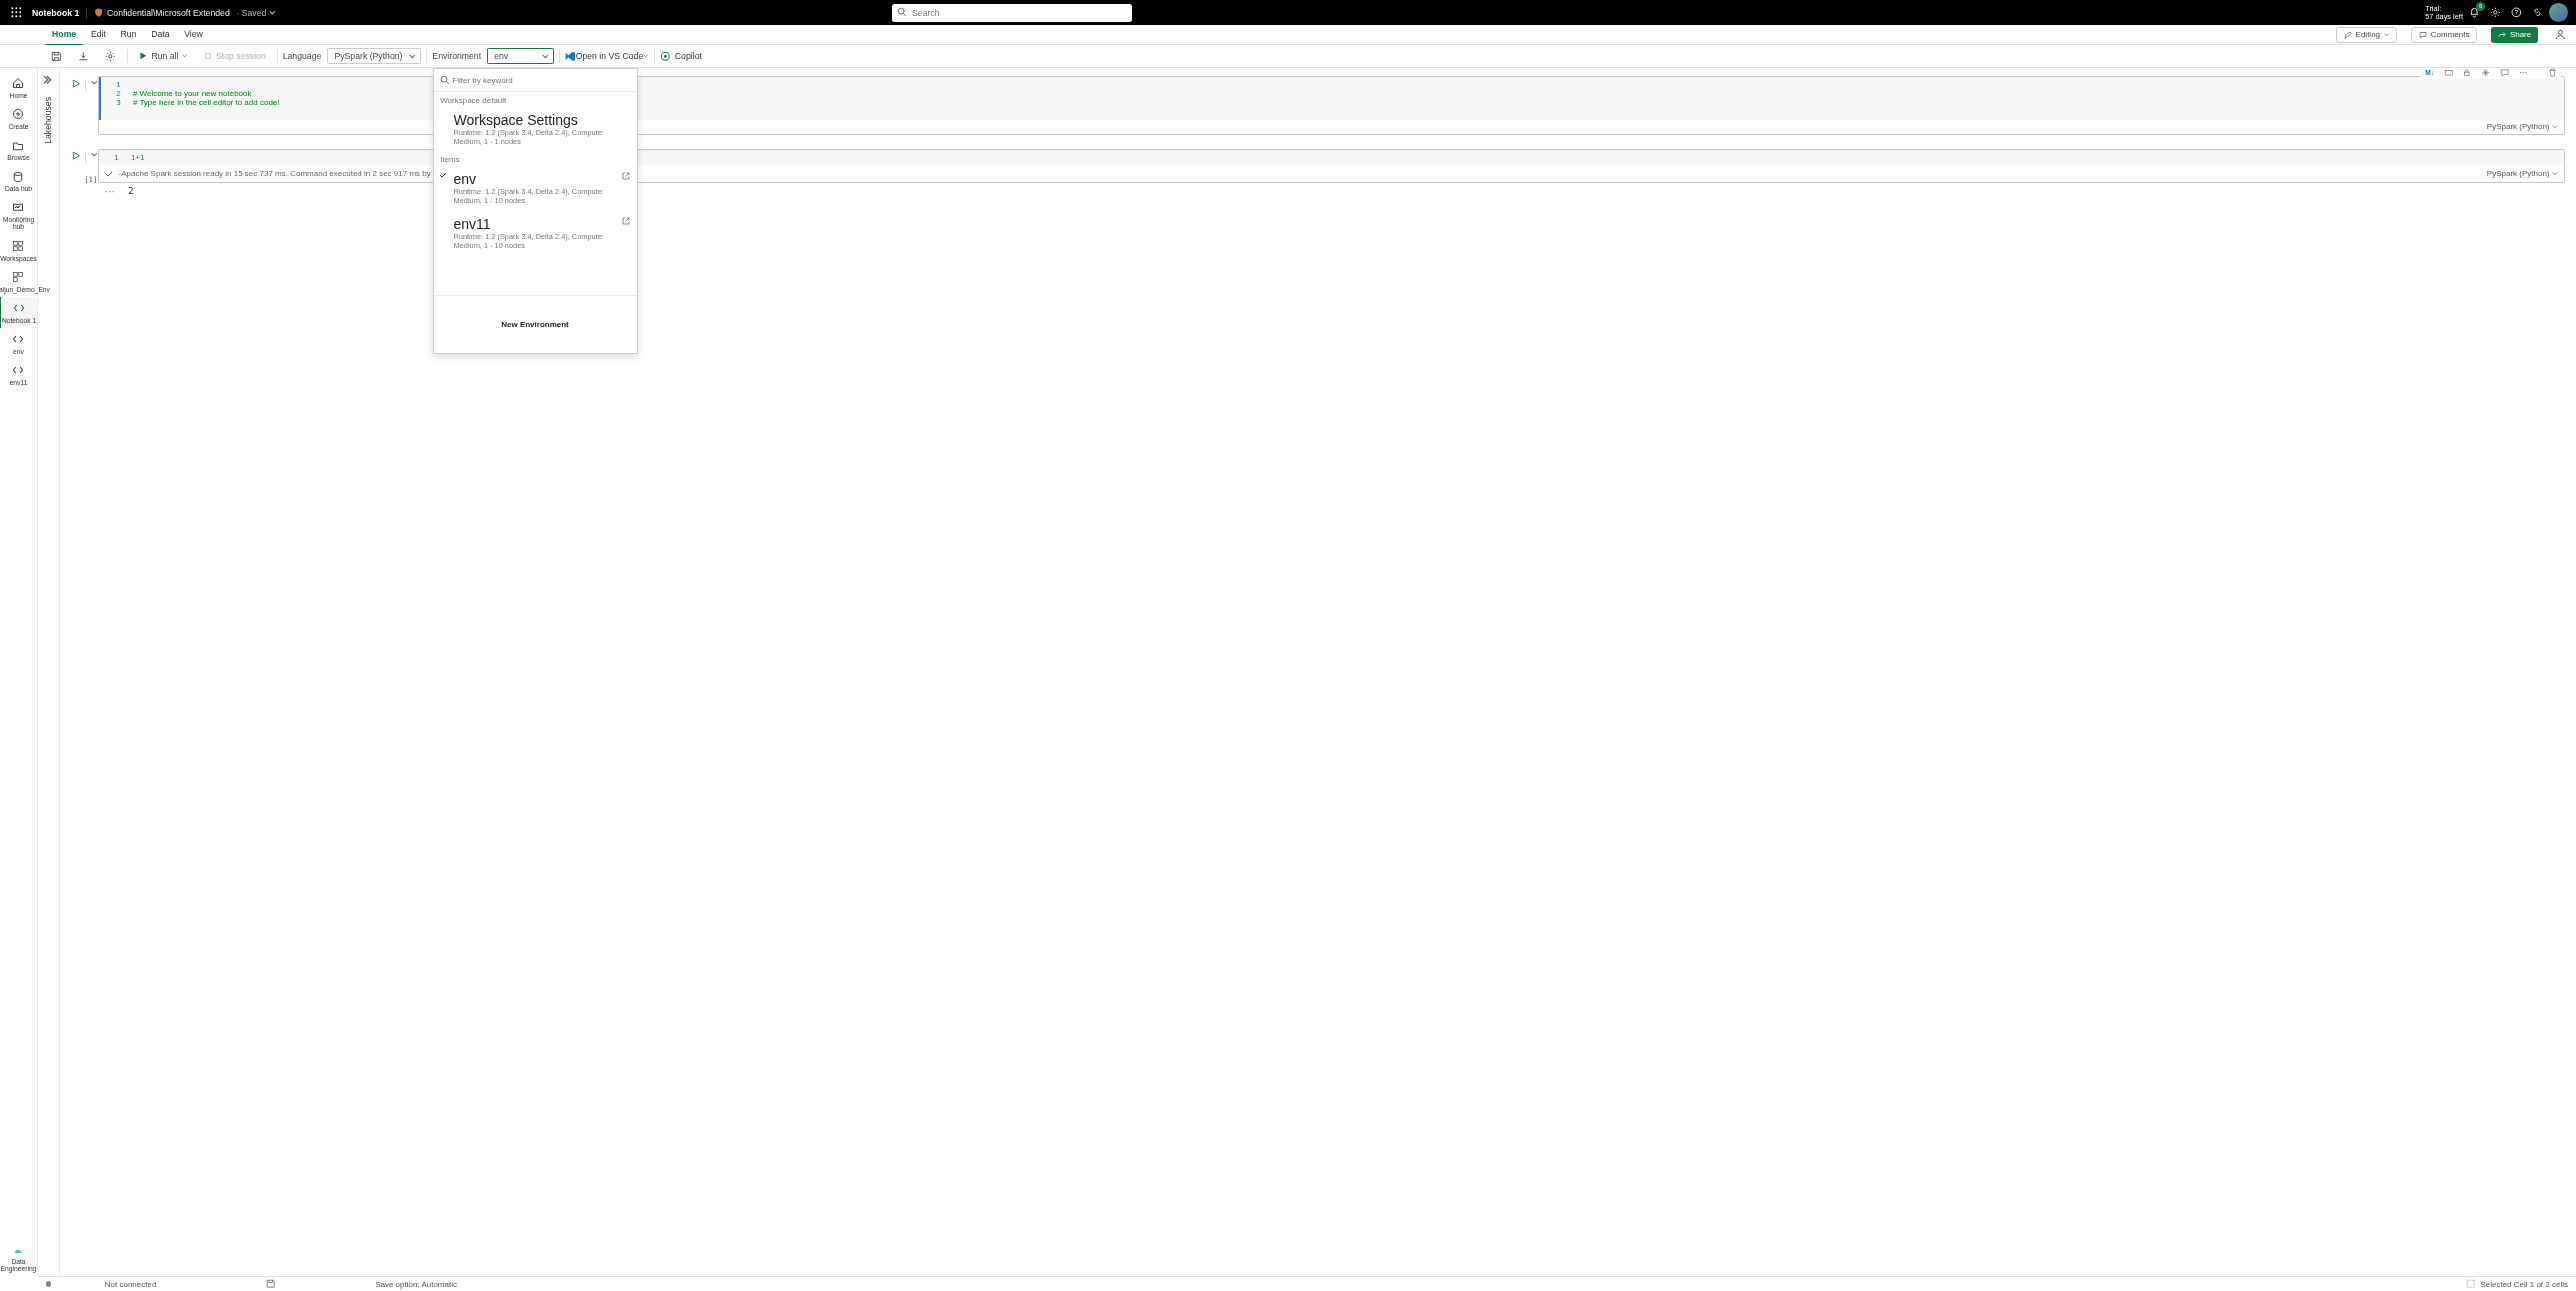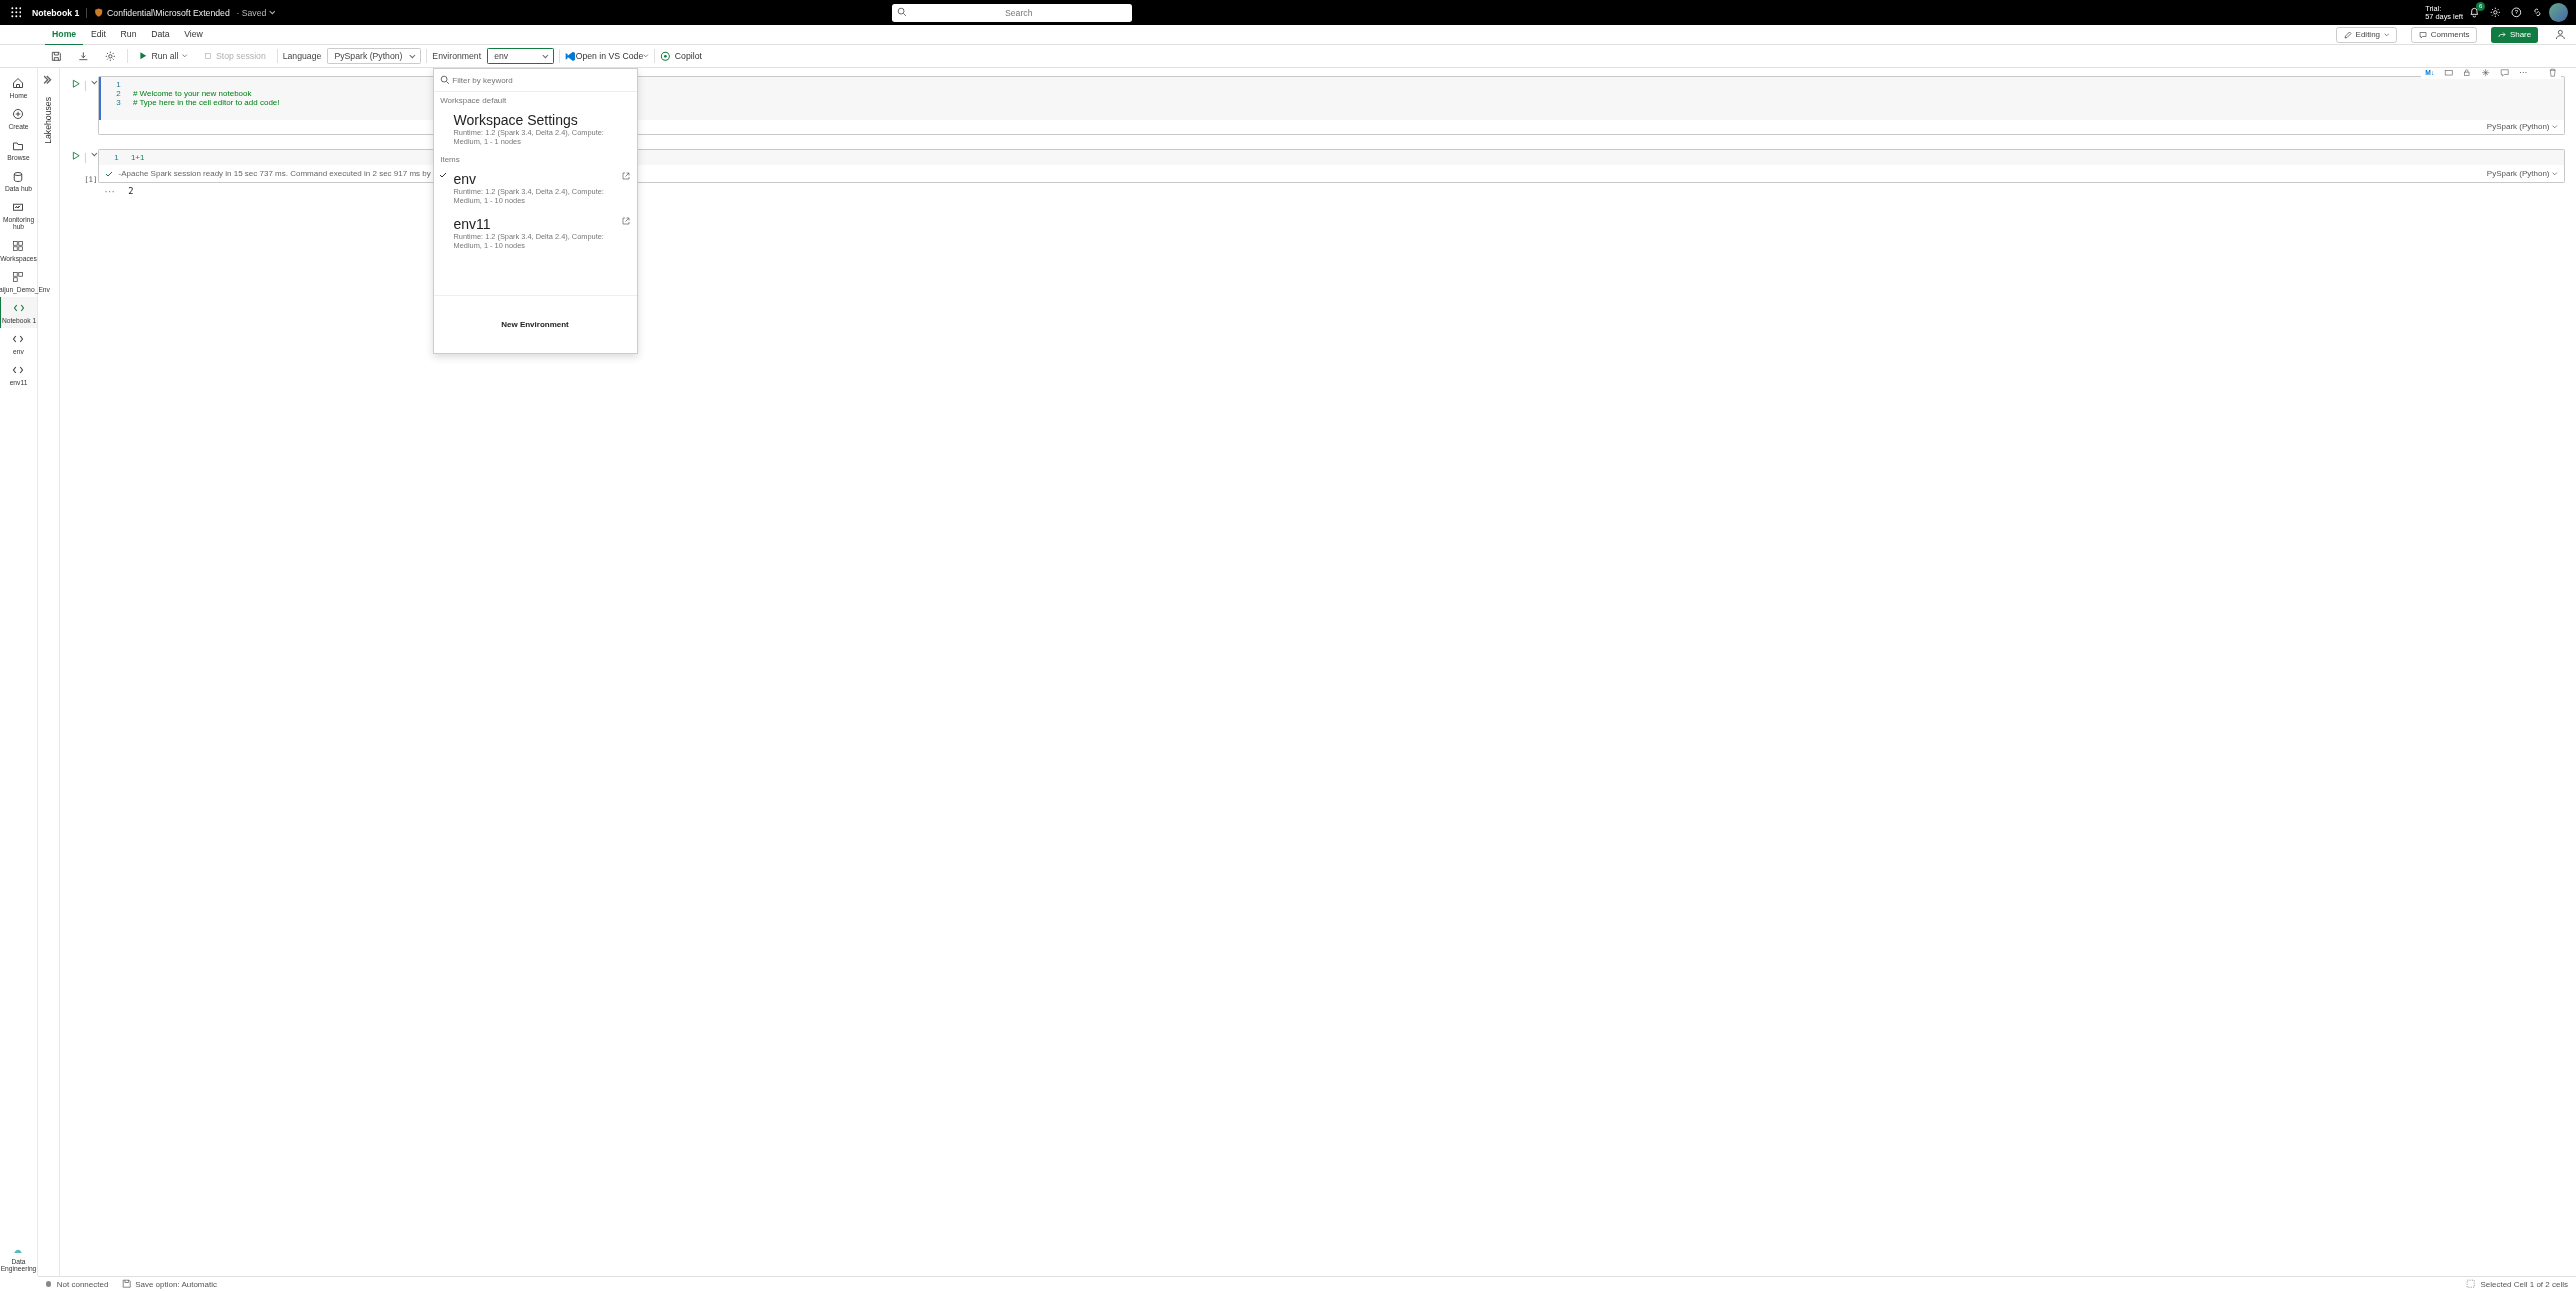--- a/index.html
+++ b/index.html
@@ -13,21 +13,21 @@
 }
 .topbar .title-block { display: flex; align-items: center; gap: 6.7px; font-size: 8.7px; }
 .topbar .nb-name { font-weight: 600; padding-right: 6.7px; border-right: 0.7px solid #444; }
 .topbar .shield { display:inline-flex; align-items:center; gap:4px; color:#eee; }
 .topbar .saved { color:#bbb; }
 .topbar .search {
   margin-left: auto; margin-right: auto; position: relative; left: -20px;
 }
 .topbar .search input {
   width: 240px; height: 18px; border: none; border-radius: 2.7px; background: #fff;
-  padding: 0 6.7px 0 20px; font-size: 8.7px; color: #333; text-align: center;
+  padding: 0 6.7px 0 20px; font-size: 8.7px; color: #333;
 }
 .topbar .search .sicon { position: absolute; left: 5.4px; top: 3.4px; color:#555; }
 .topbar .right { margin-left:auto; display:flex; align-items:center; gap:2px; padding-right:8px; }
 .topbar .trial { font-size:7.4px; line-height:8px; text-align:left; color:#fff; }
 .topbar .icon-btn { width:19px; height:19px; display:flex; align-items:center; justify-content:center; color:#fff; cursor:pointer; position:relative; }
 .topbar .avatar { width:19px; height:19px; border-radius:50%; background: linear-gradient(135deg,#6a8,#46a); }
 .badge { position:absolute; top:-1.3px; right:-1.3px; background:#107c41; color:#fff; font-size:6px;
   width:9.4px; height:9.4px; border-radius:50%; display:flex; align-items:center; justify-content:center; }
 
 .ribbon-row {
@@ -124,21 +124,21 @@
 .env-dropdown .section { padding:4px 6.7px 1.3px; color:#777; }
 .env-dropdown .opt { padding:5.4px 6.7px 5.4px 20px; position:relative; cursor:pointer; }
 .env-dropdown .opt .ttl { color:#222; font-size:14px; }
 .env-dropdown .opt .sub { color:#777; font-size:7.4px; padding-right:12px; }
 .env-dropdown .opt .chk { position:absolute; left:5.4px; top:5.4px; color:#333; }
 .env-dropdown .opt .ext { position:absolute; right:6.7px; top:6.7px; color:#666; cursor:pointer; }
 .env-dropdown .new-env { border-top:0.7px solid #eee; text-align:center; padding:24px; font-weight:600; color:#222; cursor:pointer; }
 
 .statusbar {
   position:absolute; bottom:0; left:38px; right:0; height:14.8px; border-top:0.7px solid #e0e0e0;
-  display:flex; align-items:center; font-size:8px; color:#555; padding:0 8px;
+  display:flex; align-items:center; font-size:8px; color:#555; padding:0 8px;gap:48px;
 }
 .statusbar .dot { width:5.4px; height:5.4px; border-radius:50%; background:#888; margin-right:5.4px; }
 .statusbar .r { margin-left:auto; display:flex; align-items:center; gap:5.4px; }
 
 svg { display:block; }
 </style>
 </head>
 <body>
 
 <div class="topbar">

